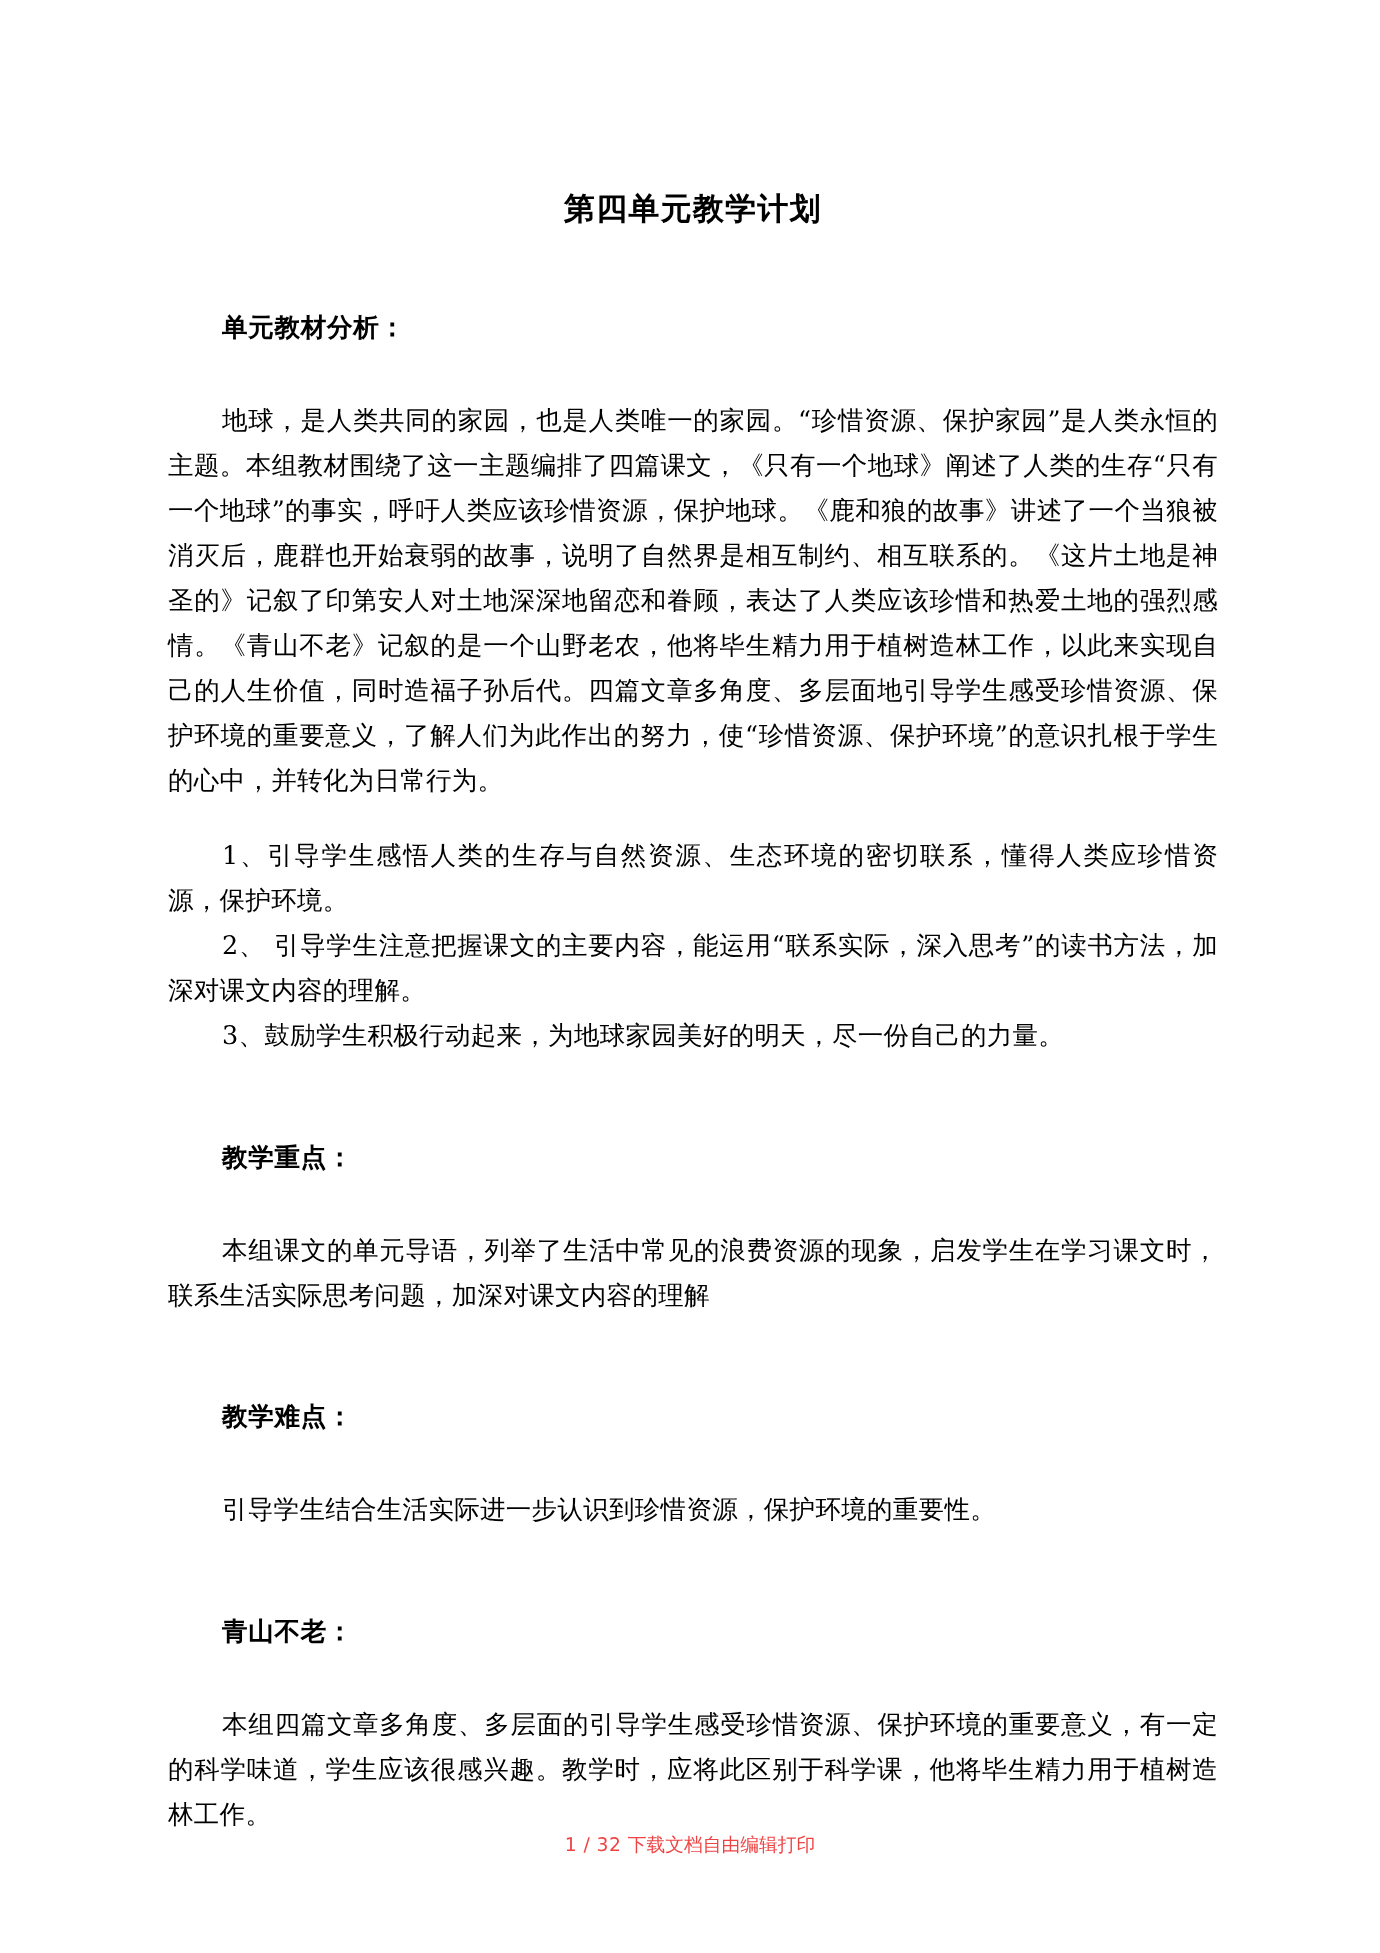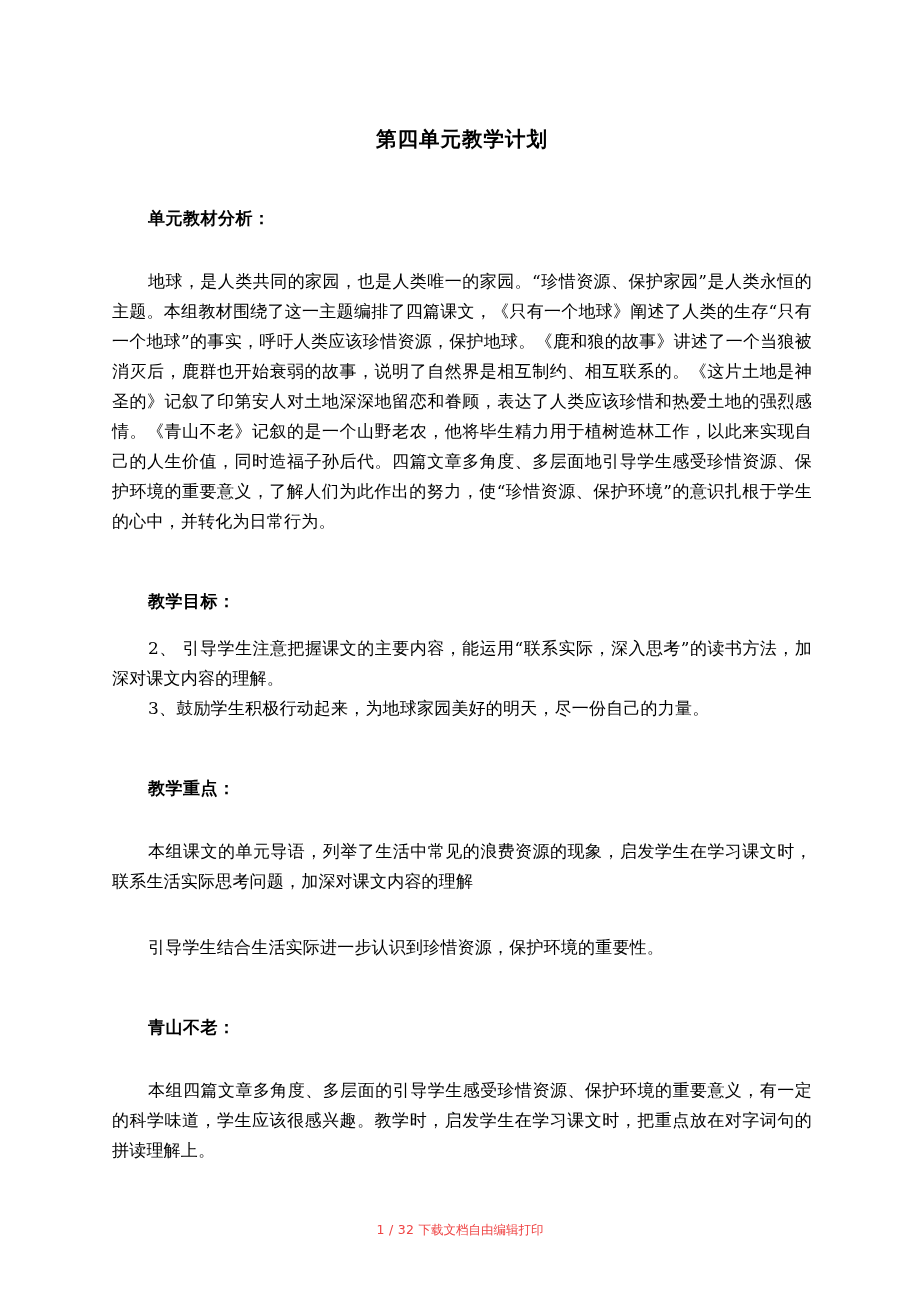--- a/index.html
+++ b/index.html
@@ -78,33 +78,34 @@
 <body>
 
 <div class="page">
   <div class="content">
 
     <div class="doc-title">第四单元教学计划</div>
 
     <div class="section-heading">单元教材分析：</div>
     <div class="para">地球，是人类共同的家园，也是人类唯一的家园。“珍惜资源、保护家园”是人类永恒的主题。本组教材围绕了这一主题编排了四篇课文，《只有一个地球》阐述了人类的生存“只有一个地球”的事实，呼吁人类应该珍惜资源，保护地球。《鹿和狼的故事》讲述了一个当狼被消灭后，鹿群也开始衰弱的故事，说明了自然界是相互制约、相互联系的。《这片土地是神圣的》记叙了印第安人对土地深深地留恋和眷顾，表达了人类应该珍惜和热爱土地的强烈感情。《青山不老》记叙的是一个山野老农，他将毕生精力用于植树造林工作，以此来实现自己的人生价值，同时造福子孙后代。四篇文章多角度、多层面地引导学生感受珍惜资源、保护环境的重要意义，了解人们为此作出的努力，使“珍惜资源、保护环境”的意识扎根于学生的心中，并转化为日常行为。</div>
 
-    <div class="section-heading">教学目标：</div>
     <div class="para-group">
+      <div class="para">1、引导学生感悟人类的生存与自然资源、生态环境的密切联系，懂得人类应珍惜资源，保护环境。</div>
       <div class="para">2、 引导学生注意把握课文的主要内容，能运用“联系实际，深入思考”的读书方法，加深对课文内容的理解。</div>
       <div class="para">3、鼓励学生积极行动起来，为地球家园美好的明天，尽一份自己的力量。</div>
     </div>
 
     <div class="section-heading">教学重点：</div>
     <div class="para">本组课文的单元导语，列举了生活中常见的浪费资源的现象，启发学生在学习课文时，联系生活实际思考问题，加深对课文内容的理解</div>
 
+    <div class="section-heading">教学难点：</div>
     <div class="para">引导学生结合生活实际进一步认识到珍惜资源，保护环境的重要性。</div>
 
     <div class="section-heading">青山不老：</div>
-    <div class="para">本组四篇文章多角度、多层面的引导学生感受珍惜资源、保护环境的重要意义，有一定的科学味道，学生应该很感兴趣。教学时，启发学生在学习课文时，把重点放在对字词句的拼读理解上。</div>
+    <div class="para">本组四篇文章多角度、多层面的引导学生感受珍惜资源、保护环境的重要意义，有一定的科学味道，学生应该很感兴趣。教学时，应将此区别于科学课，他将毕生精力用于植树造林工作。</div>
 
   </div>
 
   <div class="footer">
     <span class="pg">1</span>
     <span class="pg">/</span>
     <span class="pg">32</span>
     <span>下载文档自由编辑打印</span>
   </div>
 </div>

